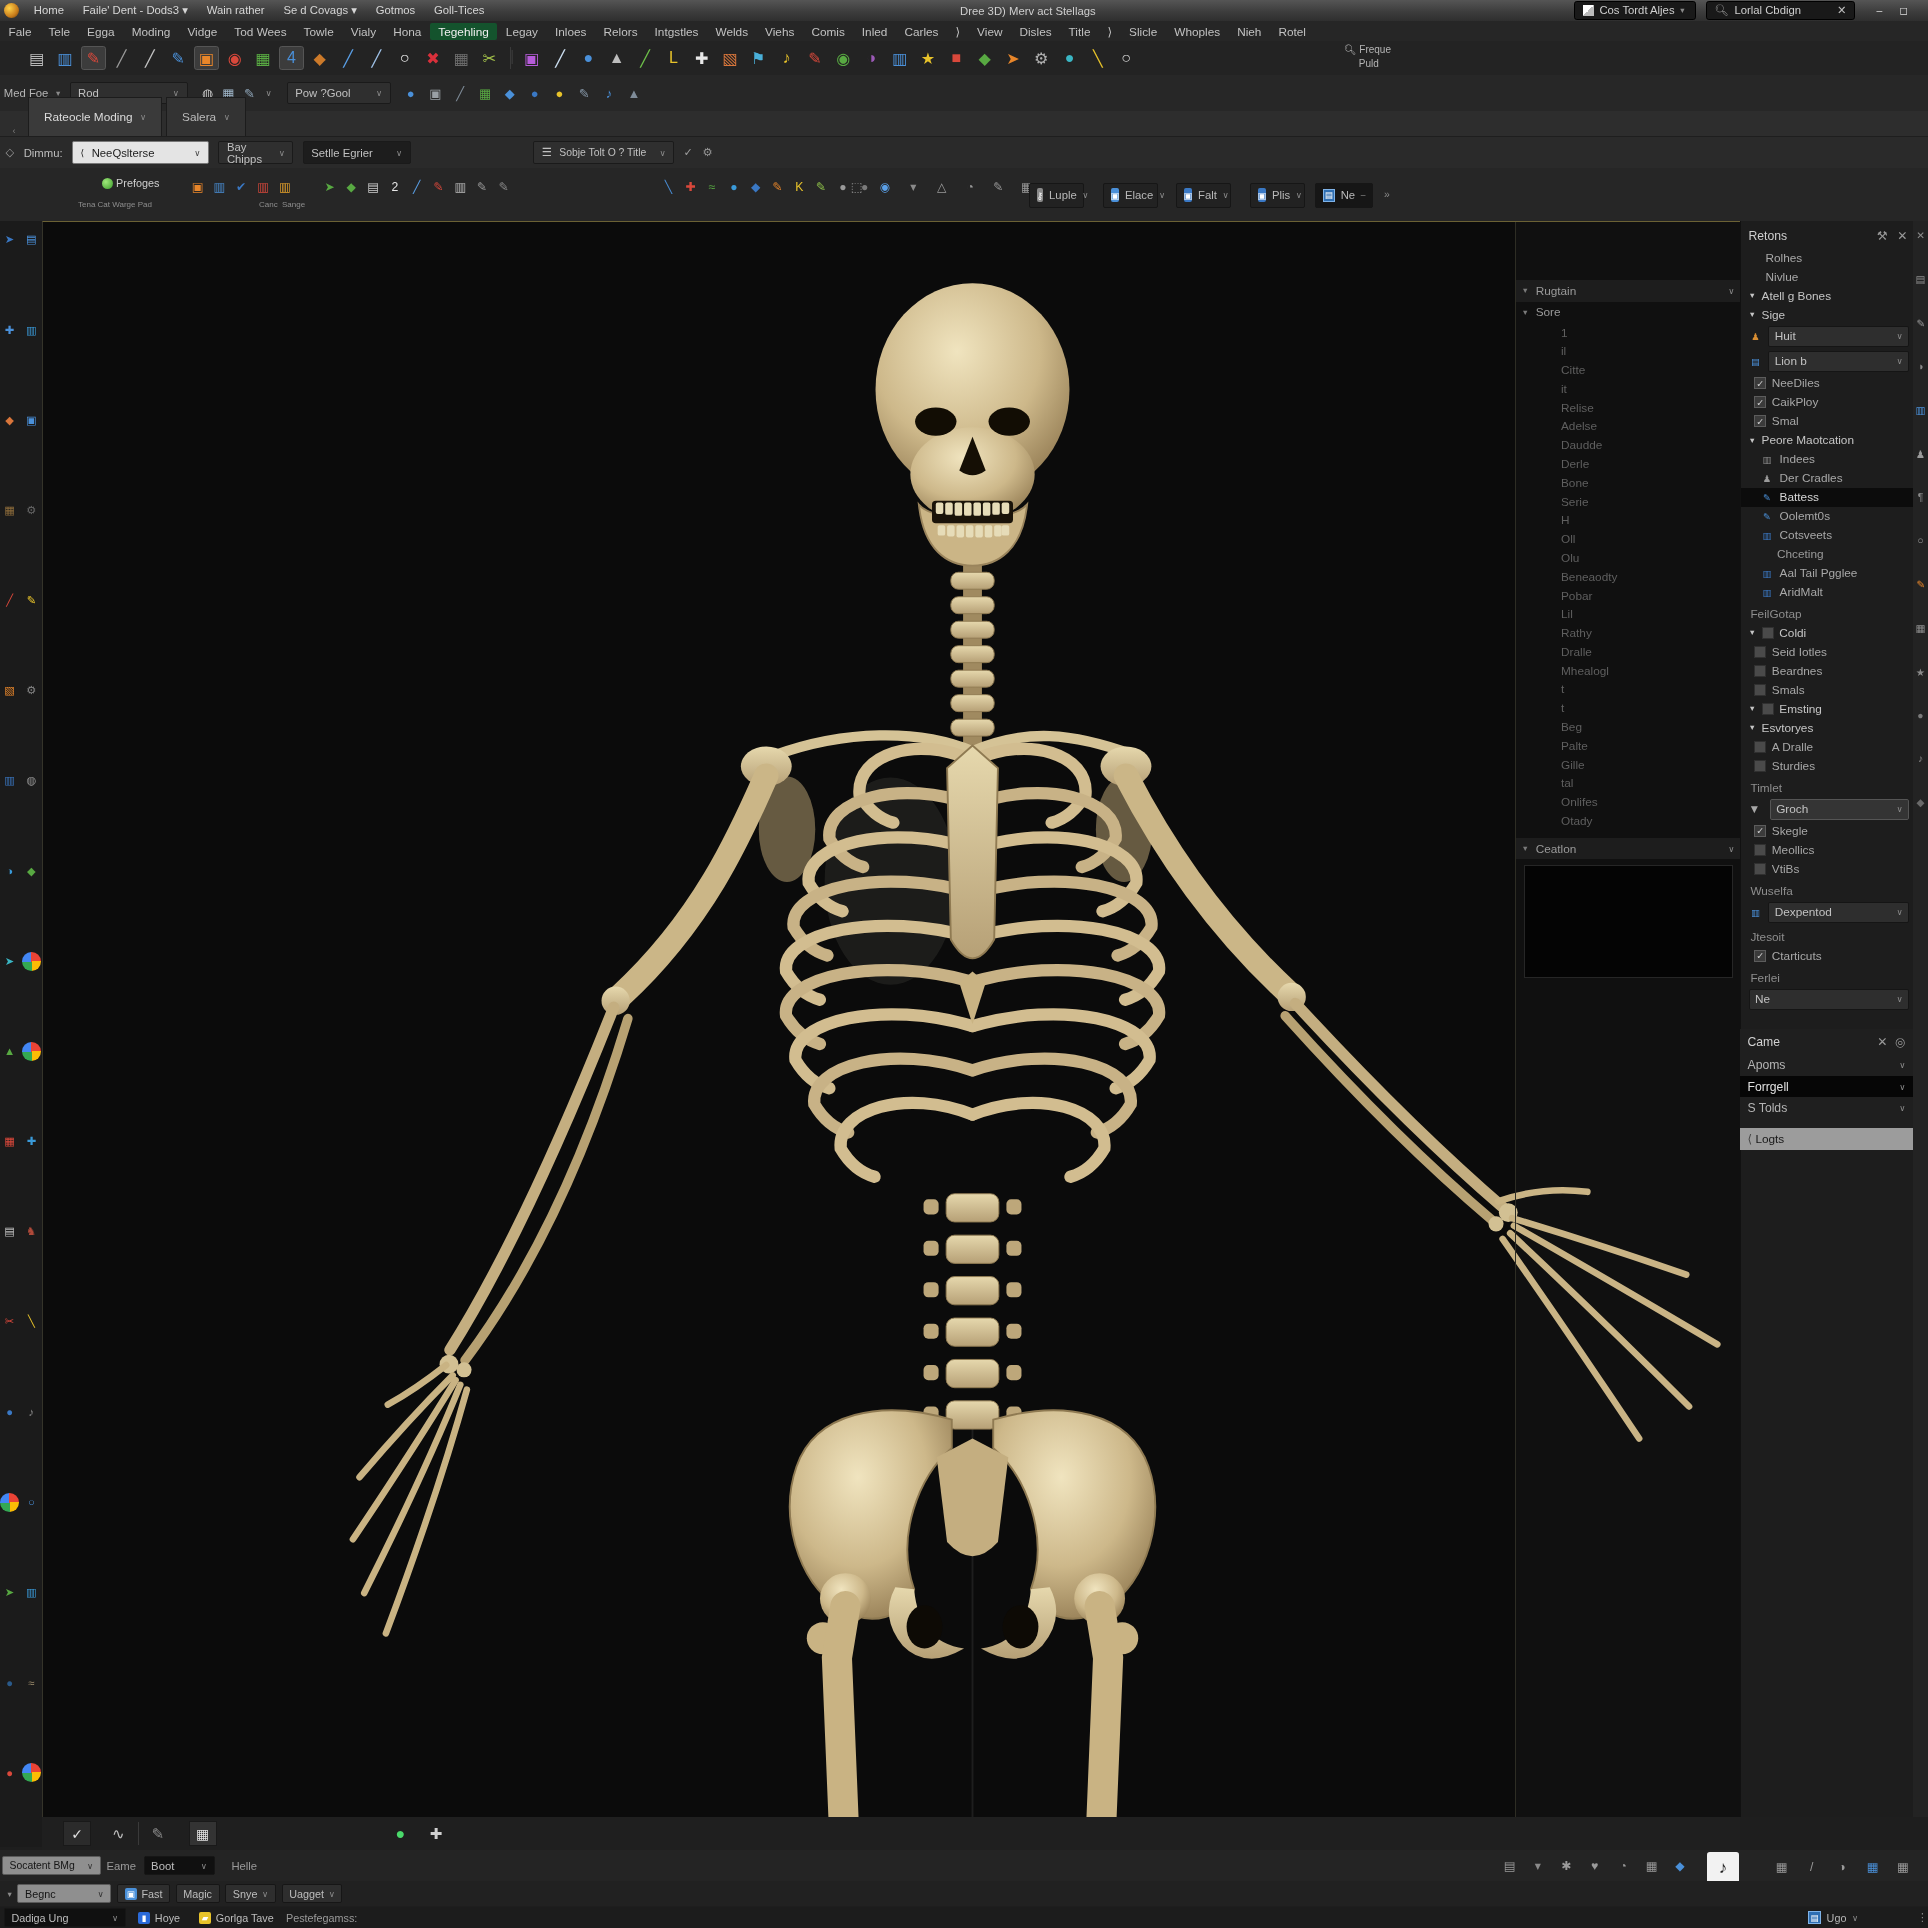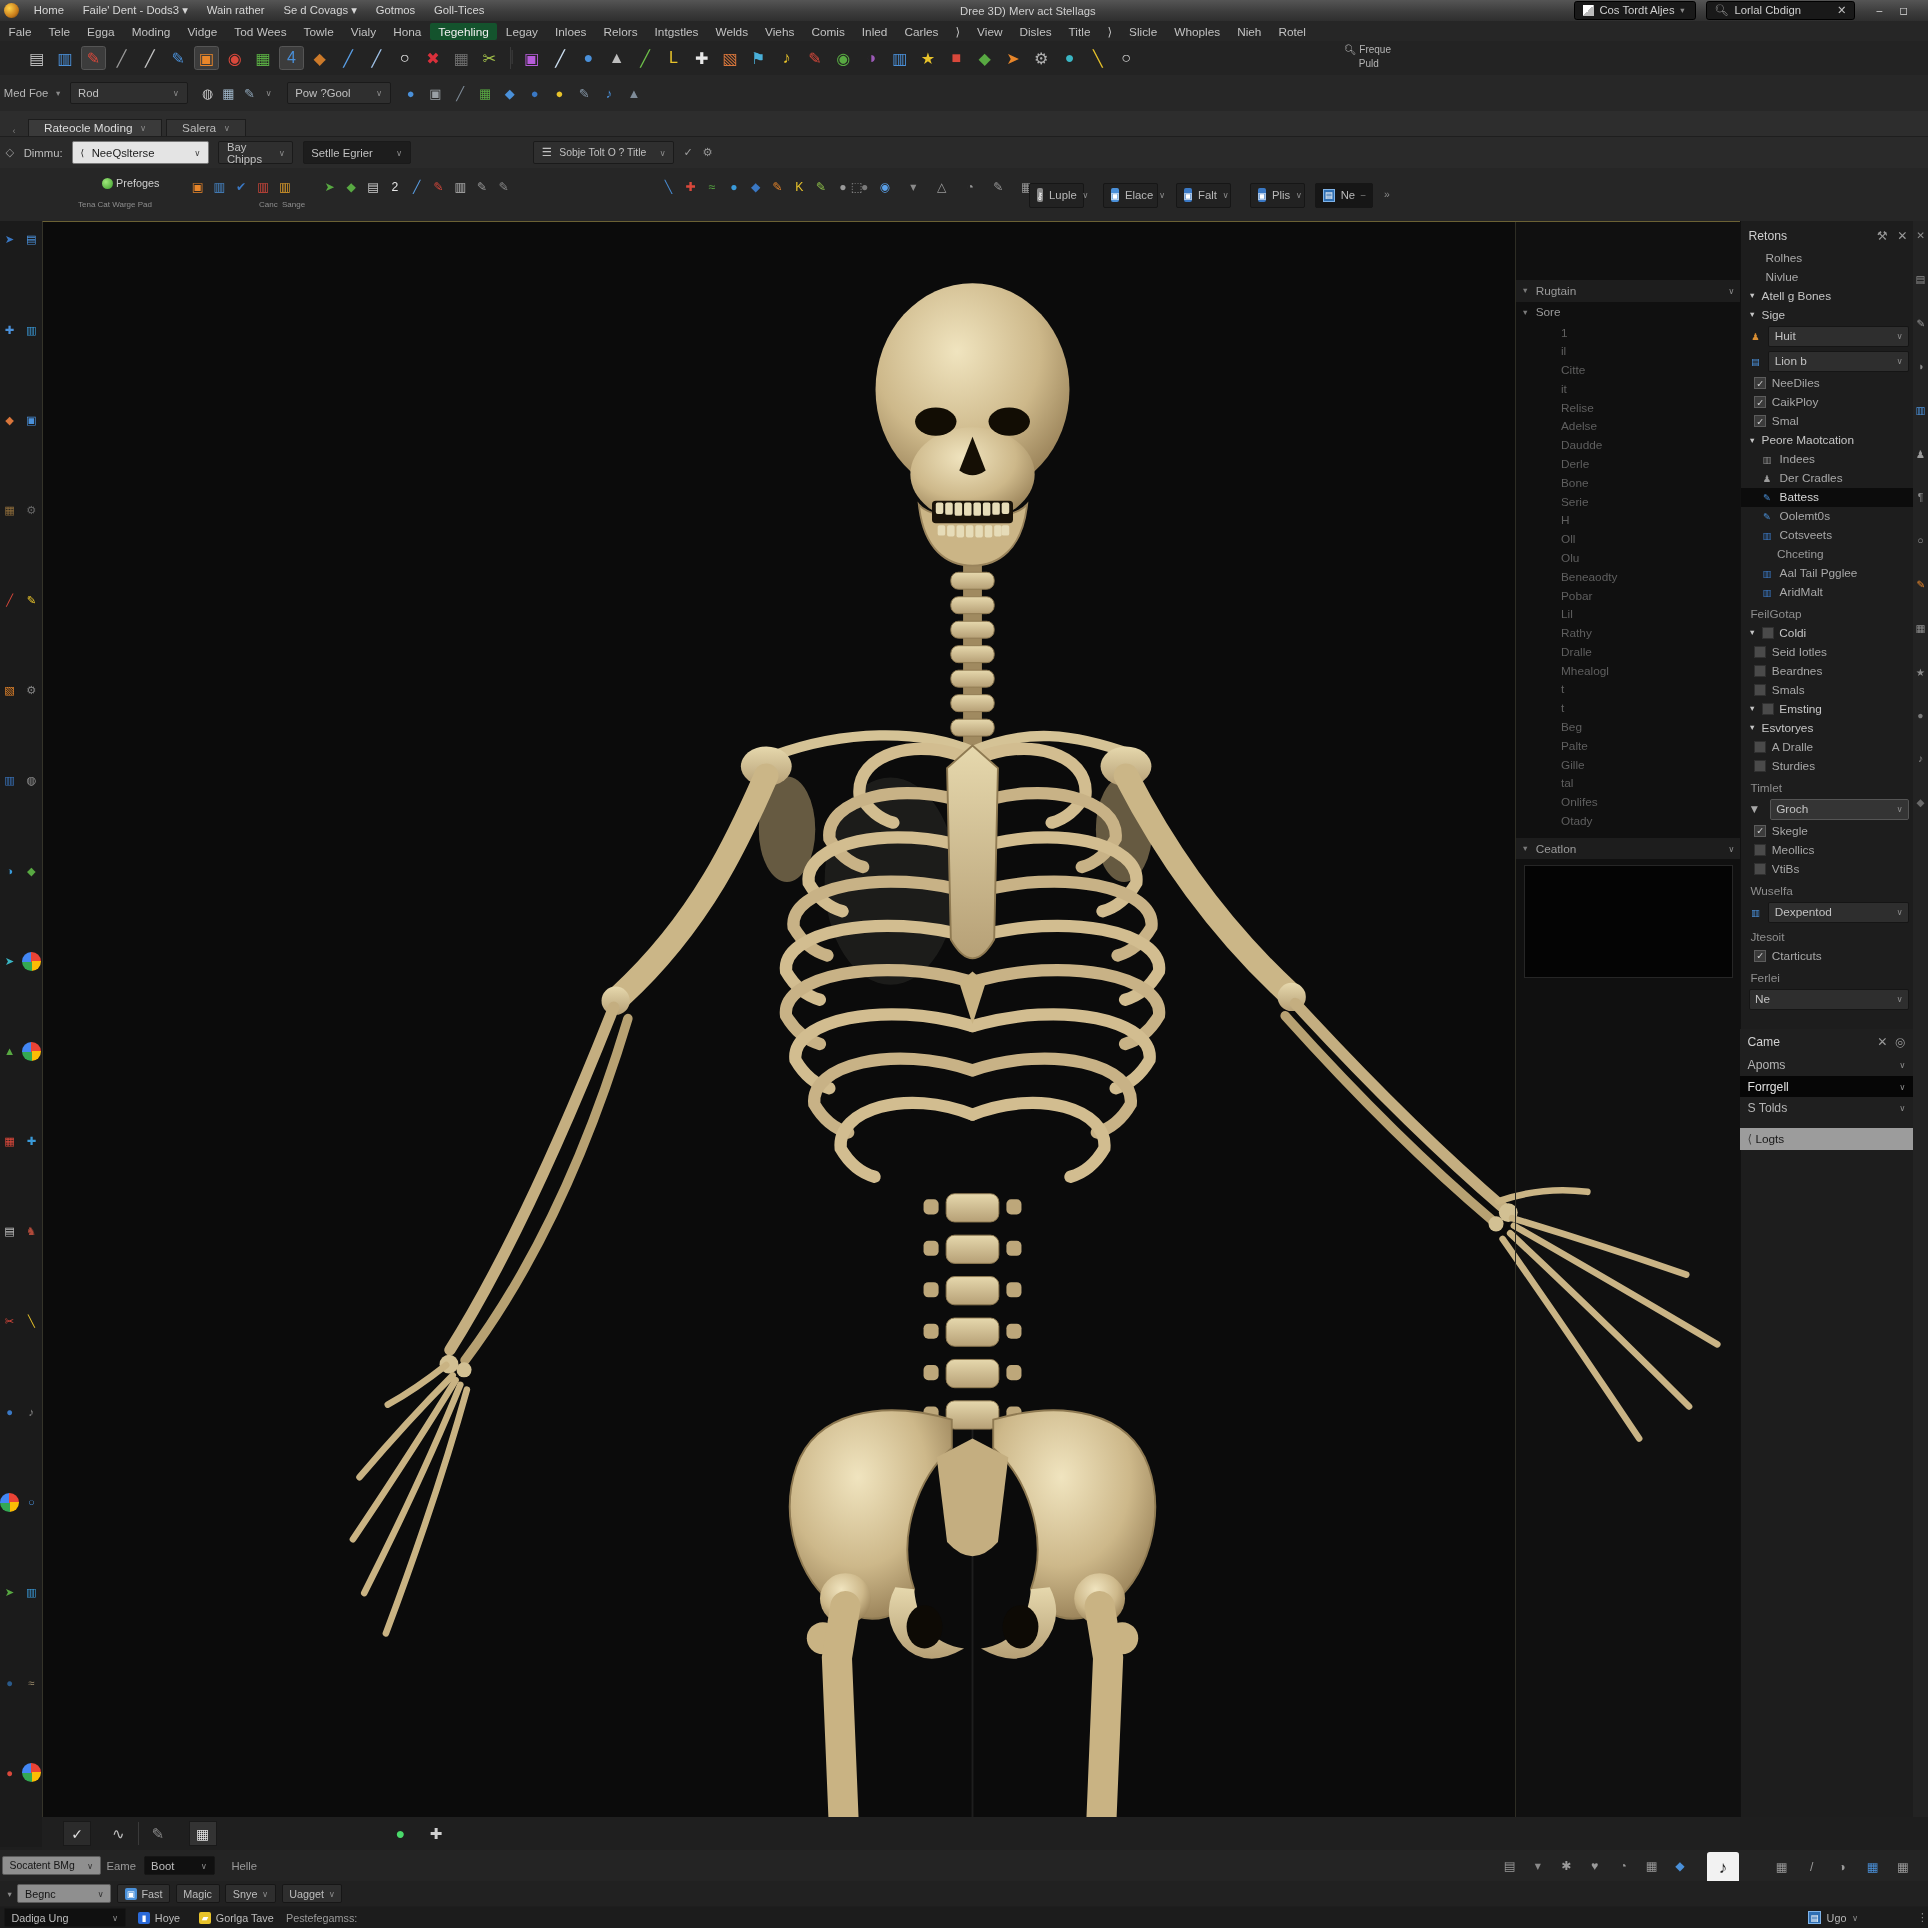--- a/index.html
+++ b/index.html
@@ -42,21 +42,21 @@
 
   #toolbar2 { position:absolute; left:0; top:75px; width:1928px; height:36px; background:#272727;
     display:flex; align-items:center; font-size:11.3px; }
   .drop { height:22.6px; background:#2f2f2f; border:0.9px solid #1a1a1a; border-radius:1.9px;
     display:flex; align-items:center; padding:0 7.5px; gap:7.5px; color:#c0c0c0; }
   .chev { color:#8a8a8a; font-size:8.5px; }
   .t2icon { width:21px; height:21px; display:flex; align-items:center; justify-content:center; font-size:13px; }
 
   #tabsrow { position:absolute; left:0; top:111px; width:1928px; height:25.4px; background:#2d2d2d;
     display:flex; align-items:flex-end; font-size:11.8px; }
-  .ribbon-tab { height:17px; padding:0 15px; display:flex; align-items:center; gap:7.5px;
+  .ribbon-tab { height:39px; padding:0 15px; display:flex; align-items:center; gap:7.5px;
     background:#3a3a3a; color:#dcdcdc; border:0.9px solid #1c1c1c; border-bottom:none; margin-right:3.8px; }
   .ribbon-tab.second { background:#333; color:#bbb; }
 
   #displayrow { position:absolute; left:0; top:137px; width:1928px; height:31px; background:#2a2a2a;
     display:flex; align-items:center; font-size:11.3px; gap:9.4px; }
   .drop.white { background:#e4e4e4; color:#1c1c1c; border-color:#777; }
   .drop.dark { background:#1d1d1d; }
 
   #minirow { position:absolute; left:0; top:168px; width:1928px; height:54px; background:#262626; }
   .mini-group { position:absolute; display:flex; align-items:center; gap:2.8px; top:9.4px; }

